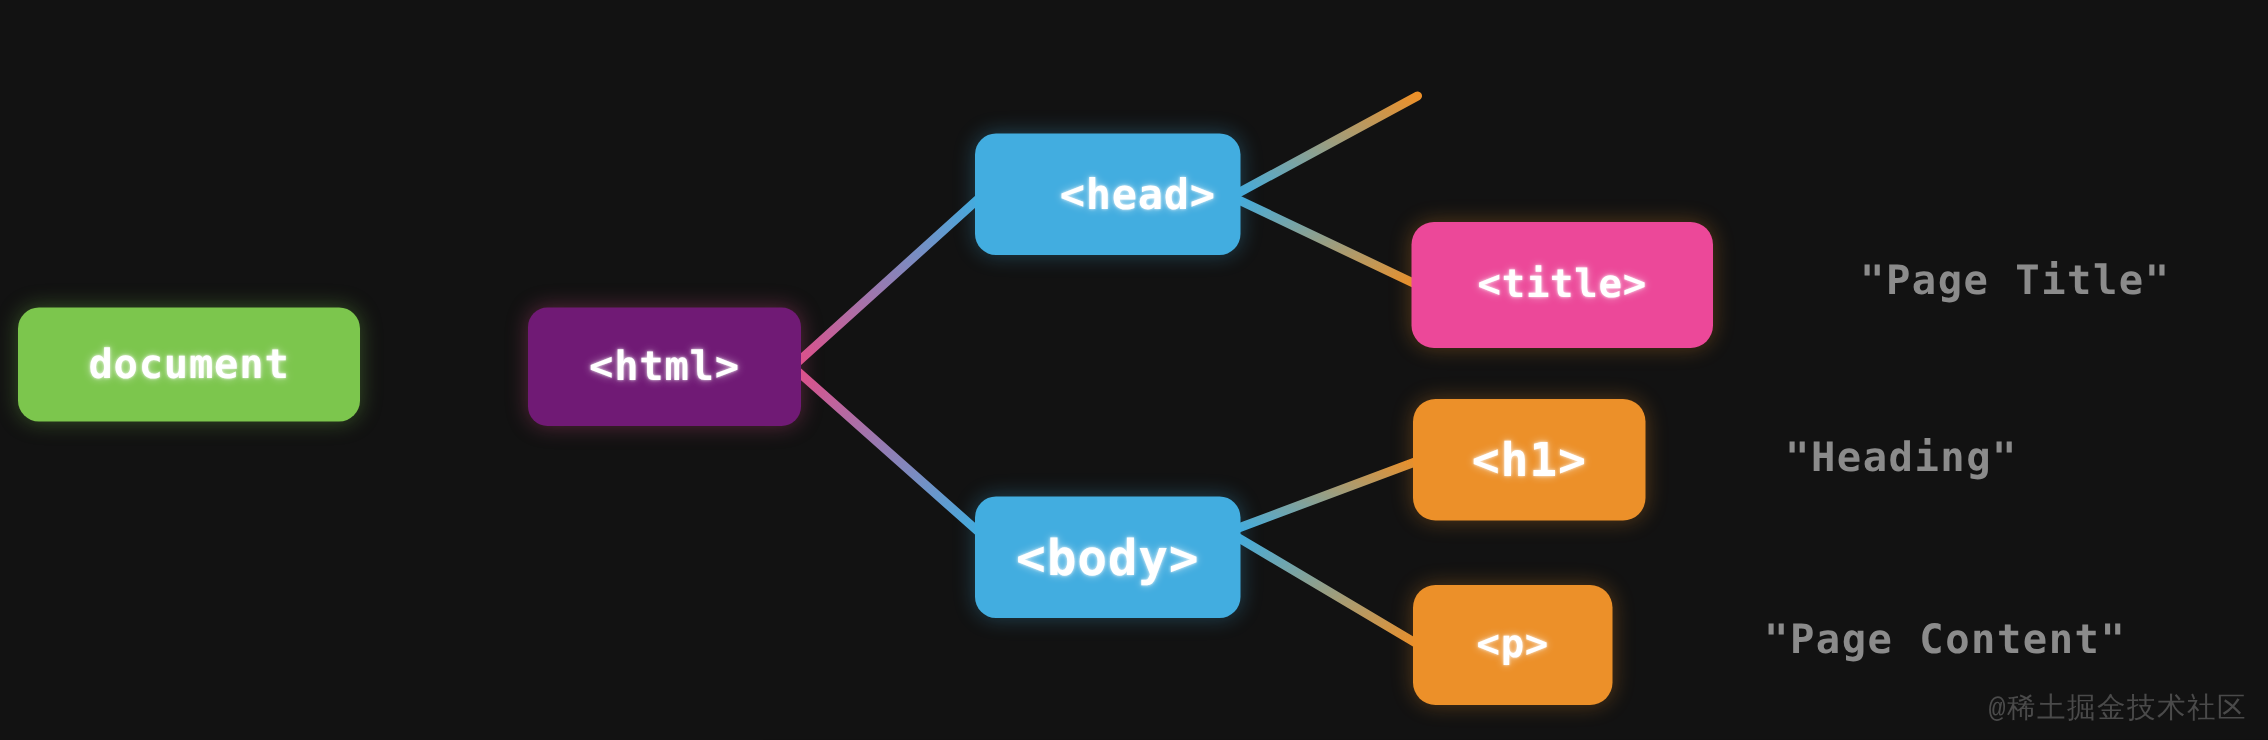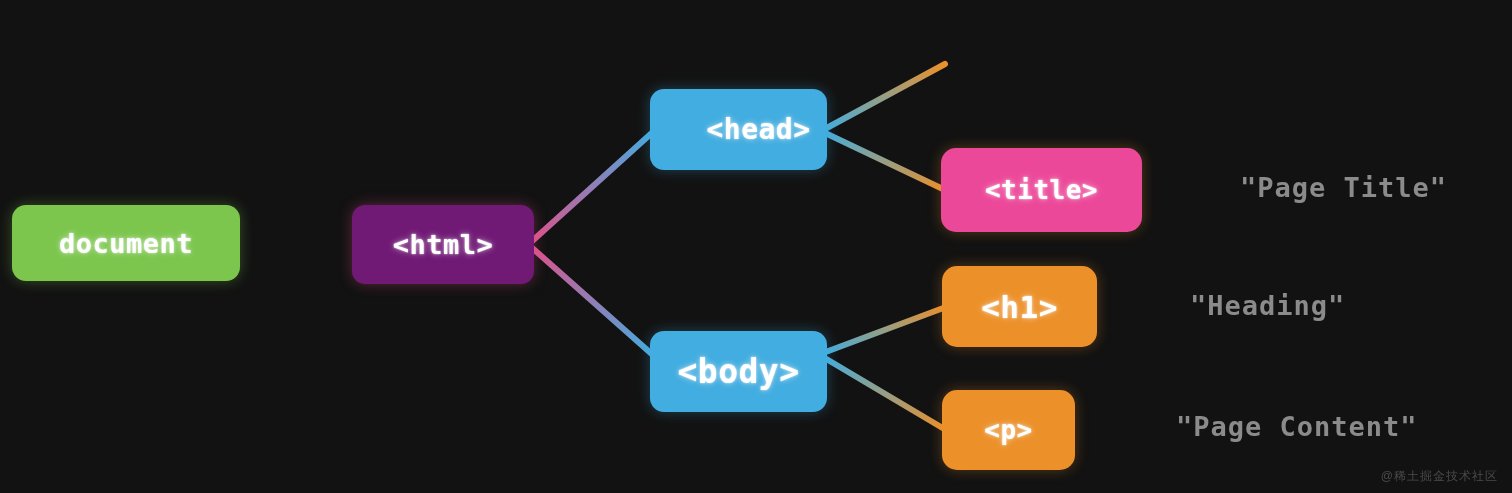--- a/index.html
+++ b/index.html
@@ -111,22 +111,22 @@
     z-index: 3;
   }
   .t-title { left: 1240px; top: 172px; }
   .t-heading { left: 1190px; top: 290px; }
   .t-content { left: 1176px; top: 411px; }
   .watermark {
     position: absolute;
     right: 14px;
     bottom: 8px;
     color: #4a4a4a;
-    font-family: Liberation Sans, sans-serif;
-    font-size: 12px;
+    font-family: Liberation Mono, monospace;
+    font-size: 19px;
     letter-spacing: 1px;
     z-index: 4;
     white-space: nowrap;
   }
 </style>
 </head>
 <body>
 
 <div id="canvas">
 

